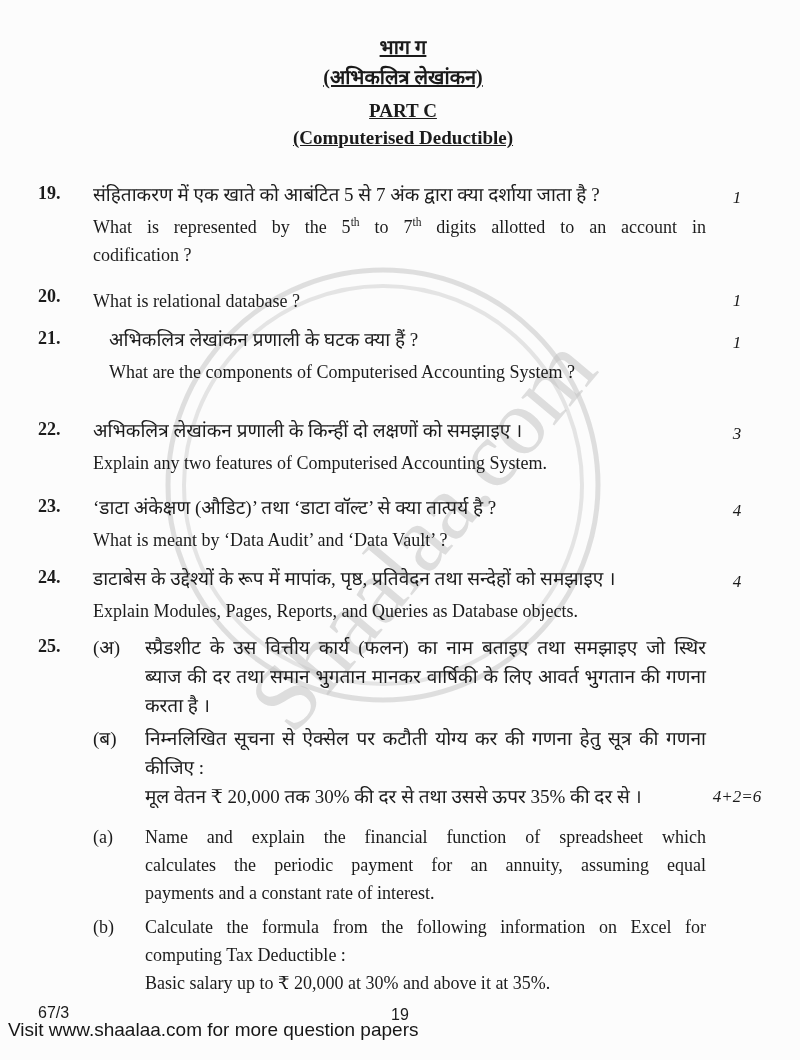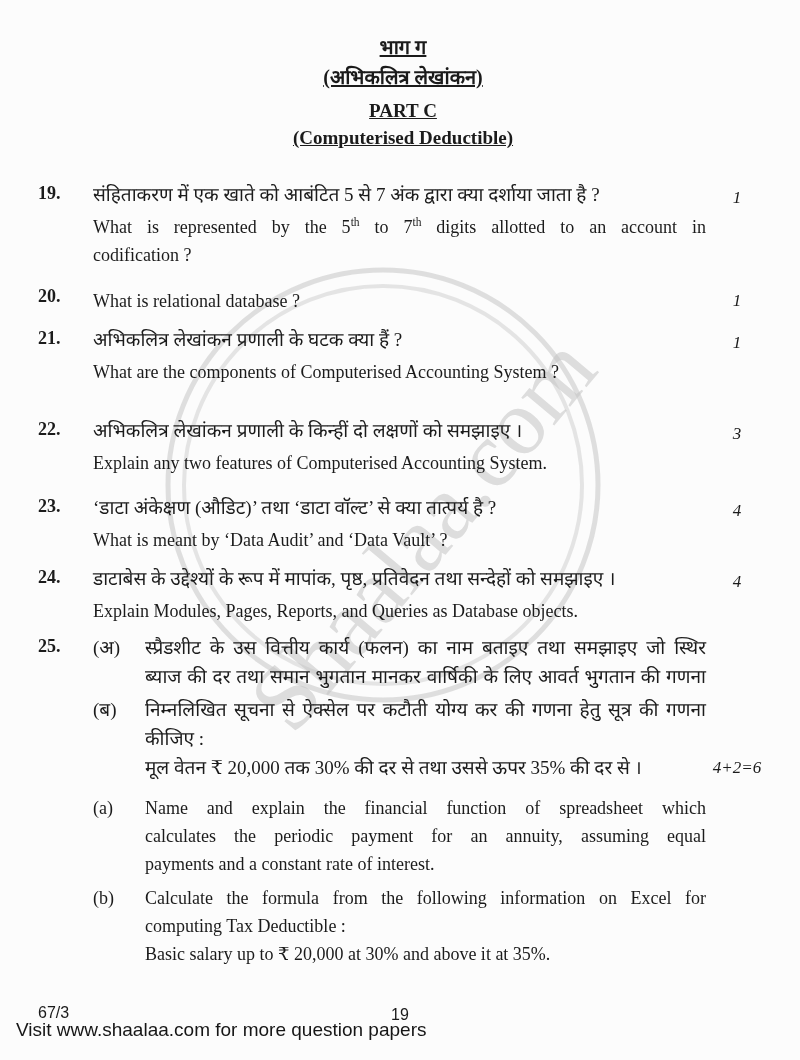--- a/index.html
+++ b/index.html
@@ -31,21 +31,21 @@
   sup{font-size:11.5px;line-height:0;}
 
   .sub{display:grid;grid-template-columns:52px 1fr;}
   .sublabel{font-size:19px;line-height:29px;}
   .sublabel-en{font-size:18px;line-height:28px;}
 
   .f-code{position:absolute;left:38px;top:1004px;z-index:2;
           font-family:"Liberation Sans","DejaVu Sans",sans-serif;font-size:16px;}
   .f-page{position:absolute;left:0;right:0;top:1006px;z-index:2;text-align:center;
           font-family:"Liberation Sans","DejaVu Sans",sans-serif;font-size:16px;}
-  .f-note{position:absolute;left:16px;top:1019px;z-index:2;
+  .f-note{position:absolute;left:8px;top:1019px;z-index:2;
           font-family:"Liberation Sans","DejaVu Sans",sans-serif;font-size:19px;color:#161616;}
 </style>
 </head>
 <body>
 
 <div class="page">
 
   <svg class="wm" width="800" height="1060" viewBox="0 0 800 1060">
     <circle cx="383" cy="485" r="215" fill="none" stroke="#d2d2d2" stroke-width="5" opacity="0.7"></circle>
     <circle cx="383" cy="485" r="199" fill="none" stroke="#dadada" stroke-width="4" opacity="0.7"></circle>
@@ -74,21 +74,21 @@
     </div>
 
     <div class="q" style="margin-top:14px;">
       <div class="qnum">20.</div>
       <div>
         <div class="en">What is relational database ?</div>
       </div>
       <div class="qmarks">1</div>
     </div>
 
-    <div class="q" style="margin-top:10px;">
+    <div class="q" style="margin-top:10px;gap:16px;">
       <div class="qnum">21.</div>
       <div>
         <div class="hi" lang="hi">अभिकलित्र लेखांकन प्रणाली के घटक क्या हैं ?</div>
         <div class="en">What are the components of Computerised Accounting System ?</div>
       </div>
       <div class="qmarks">1</div>
     </div>
 
     <div class="q" style="margin-top:30px;">
       <div class="qnum">22.</div>
@@ -118,20 +118,21 @@
     </div>
 
     <div class="q" style="margin-top:8px;">
       <div class="qnum">25.</div>
       <div>
         <div class="sub">
           <div class="sublabel" lang="hi">(अ)</div>
           <div class="hi" lang="hi">
             <div class="jl">स्प्रैडशीट के उस वित्तीय कार्य (फलन) का नाम बताइए तथा समझाइए जो स्थिर</div>
             <div class="jl">ब्याज की दर तथा समान भुगतान मानकर वार्षिकी के लिए आवर्त भुगतान की गणना</div>
+            <div>करता है ।</div>
           </div>
         </div>
         <div class="sub" style="margin-top:4px;">
           <div class="sublabel" lang="hi">(ब)</div>
           <div class="hi" lang="hi">
             <div class="jl">निम्नलिखित सूचना से ऐक्सेल पर कटौती योग्य कर की गणना हेतु सूत्र की गणना</div>
             <div>कीजिए :</div>
             <div>मूल वेतन ₹ 20,000 तक 30% की दर से तथा उससे ऊपर 35% की दर से ।</div>
           </div>
         </div>

